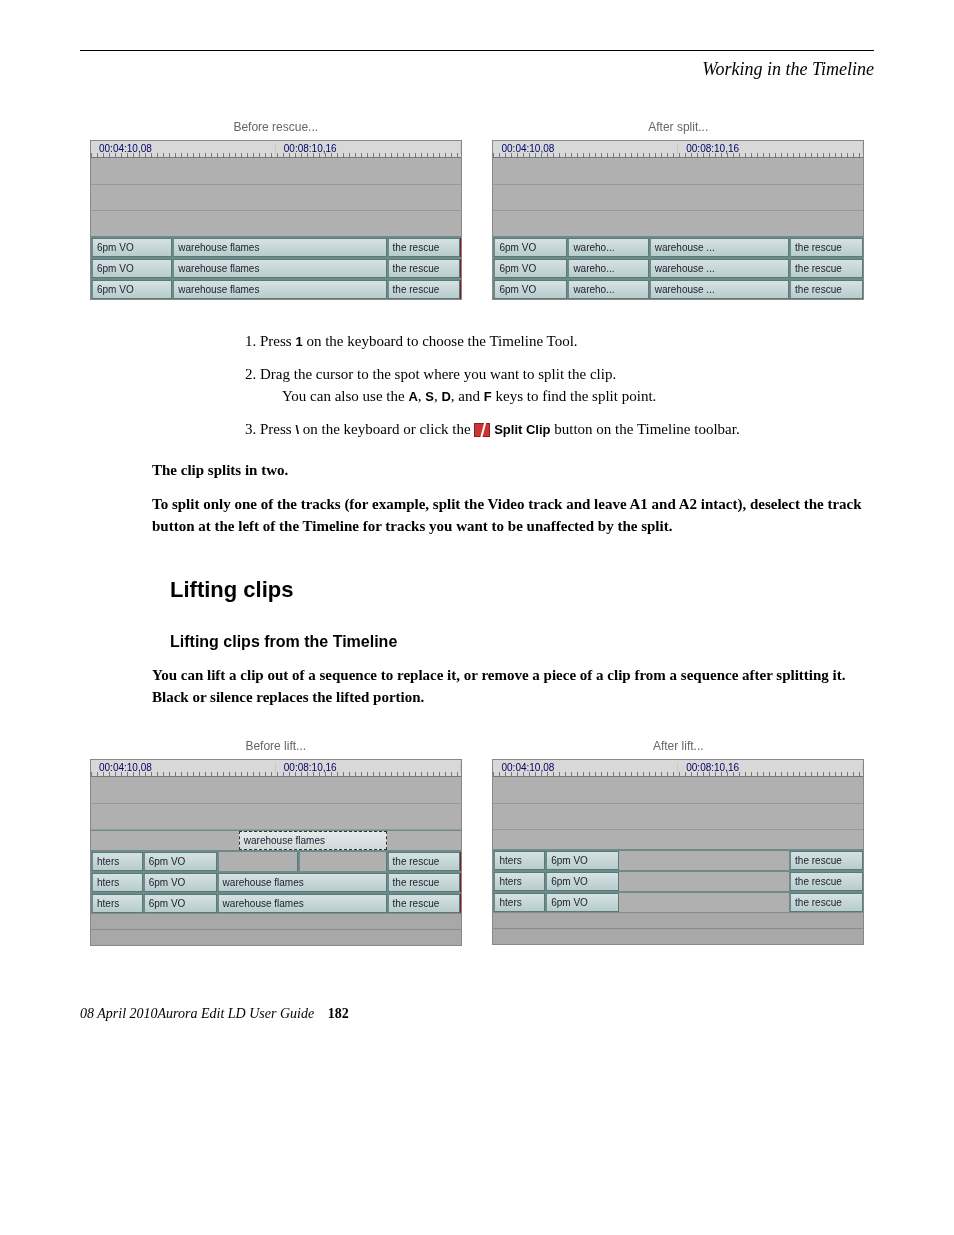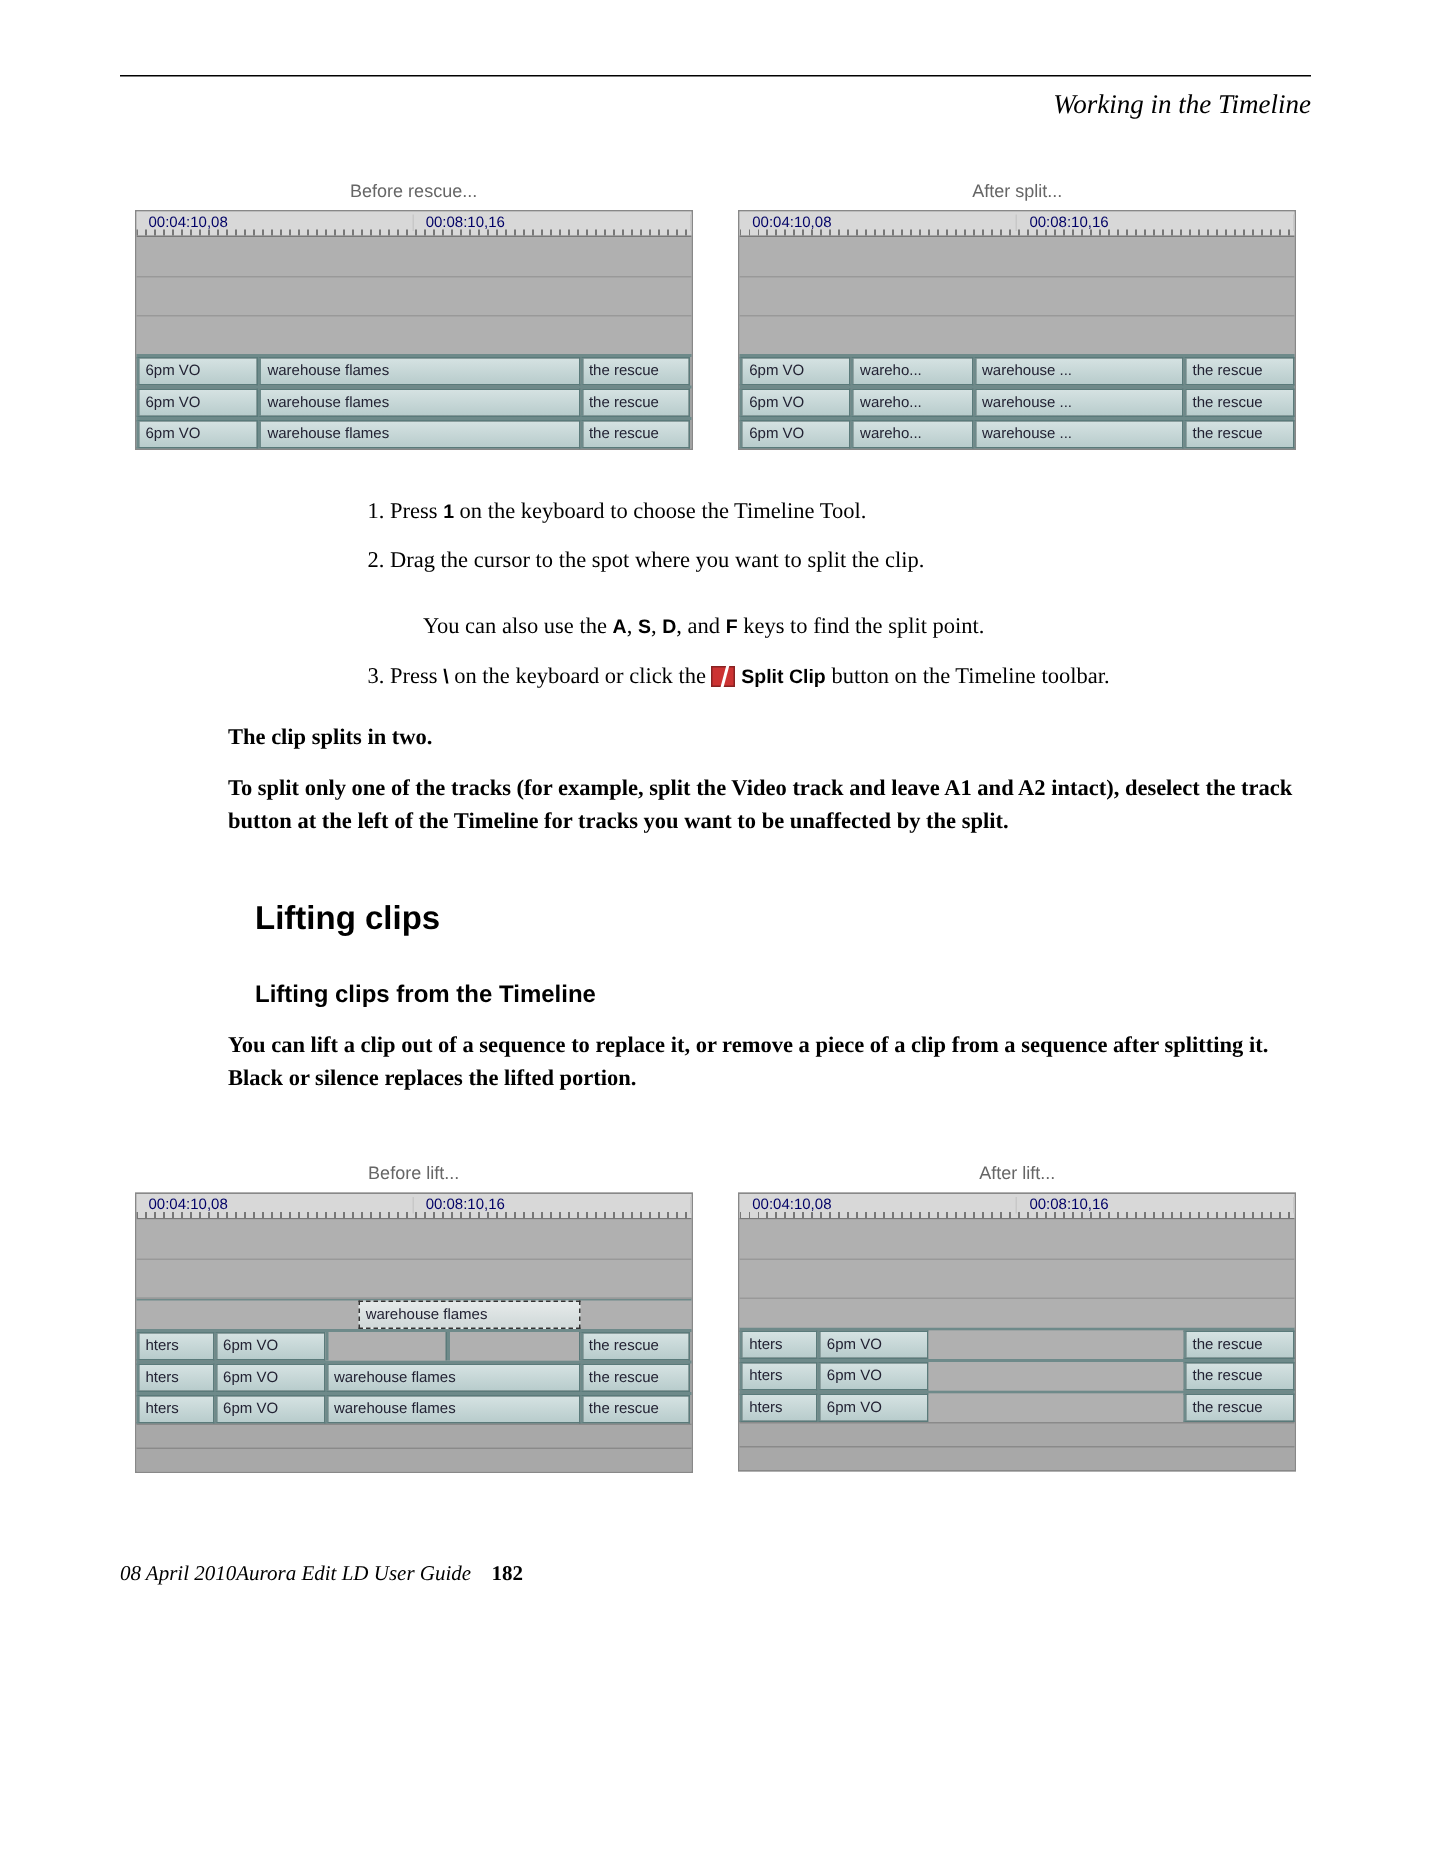--- a/index.html
+++ b/index.html
@@ -71,21 +71,21 @@
     position: absolute;
     left: 0; right: 0;
     height: 1px;
     background: #999;
   }
   .empty-tracks::before { top: 26px; }
   .empty-tracks::after  { top: 52px; }
   .track-row {
     display: flex;
     border-top: 2px solid #6e8a8a;
-    background: #a3a3a3;
+    background: #7f1d1d;
   }
   .clip {
     border: 1px solid #5a7a7a;
     border-left: 2px solid #6e8a8a;
     background: linear-gradient(#d5e2e2, #b8cccc);
     padding: 3px 4px;
     font-size: 10px;
     color: #223;
     white-space: nowrap;
     overflow: hidden;
@@ -94,21 +94,21 @@
     border: 1px dashed #333;
     background: linear-gradient(#e6eaea, #cfd8d8);
   }
   .fx-track {
     height: 16px;
     background: #a8a8a8;
     border-top: 1px solid #8a8a8a;
   }
   .steps { margin: 10px 0 20px 180px; font-size: 15px; line-height: 1.5; }
   .steps li { margin-bottom: 10px; list-style-position: outside; }
-  .steps .indent { margin: 22px 0 10px 22px; }
+  .steps .indent { margin: 0 0 10px 22px; }
   .body-para { margin: 0 0 12px 72px; line-height: 1.45; font-weight: bold; }
   strong.sans { font-family: Arial, sans-serif; font-weight: bold; font-size: 13px; }
   .icon-split {
     display: inline-block;
     width: 16px; height: 14px;
     vertical-align: middle;
     background: #c33;
     position: relative;
     border: 1px solid #822;
   }
@@ -211,21 +211,21 @@
   </li>
 </ol>
 
 <p class="body-para">The clip splits in two.</p>
 <p class="body-para">To split only one of the tracks (for example, split the Video track and leave A1 and A2 intact), deselect the track button at the left of the Timeline for tracks you want to be unaffected by the split.</p>
 
 <h2 class="section">Lifting clips</h2>
 <h3 class="subsection">Lifting clips from the Timeline</h3>
 <p class="body-para">You can lift a clip out of a sequence to replace it, or remove a piece of a clip from a sequence after splitting it. Black or silence replaces the lifted portion.</p>
 
-<div class="timeline-row" style="margin-top:44px">
+<div class="timeline-row" style="margin-top:30px">
   <div class="timeline-panel">
     <div class="panel-caption">Before lift...</div>
     <div class="timeline-box">
       <div class="tc-ruler">
         <div class="tc-cell">00:04:10,08</div>
         <div class="tc-cell">00:08:10,16</div>
         <div class="tc-ticks"></div>
       </div>
       <div class="empty-tracks" style="height:52px"></div>
       <div class="track-row" style="background:#b0b0b0">

